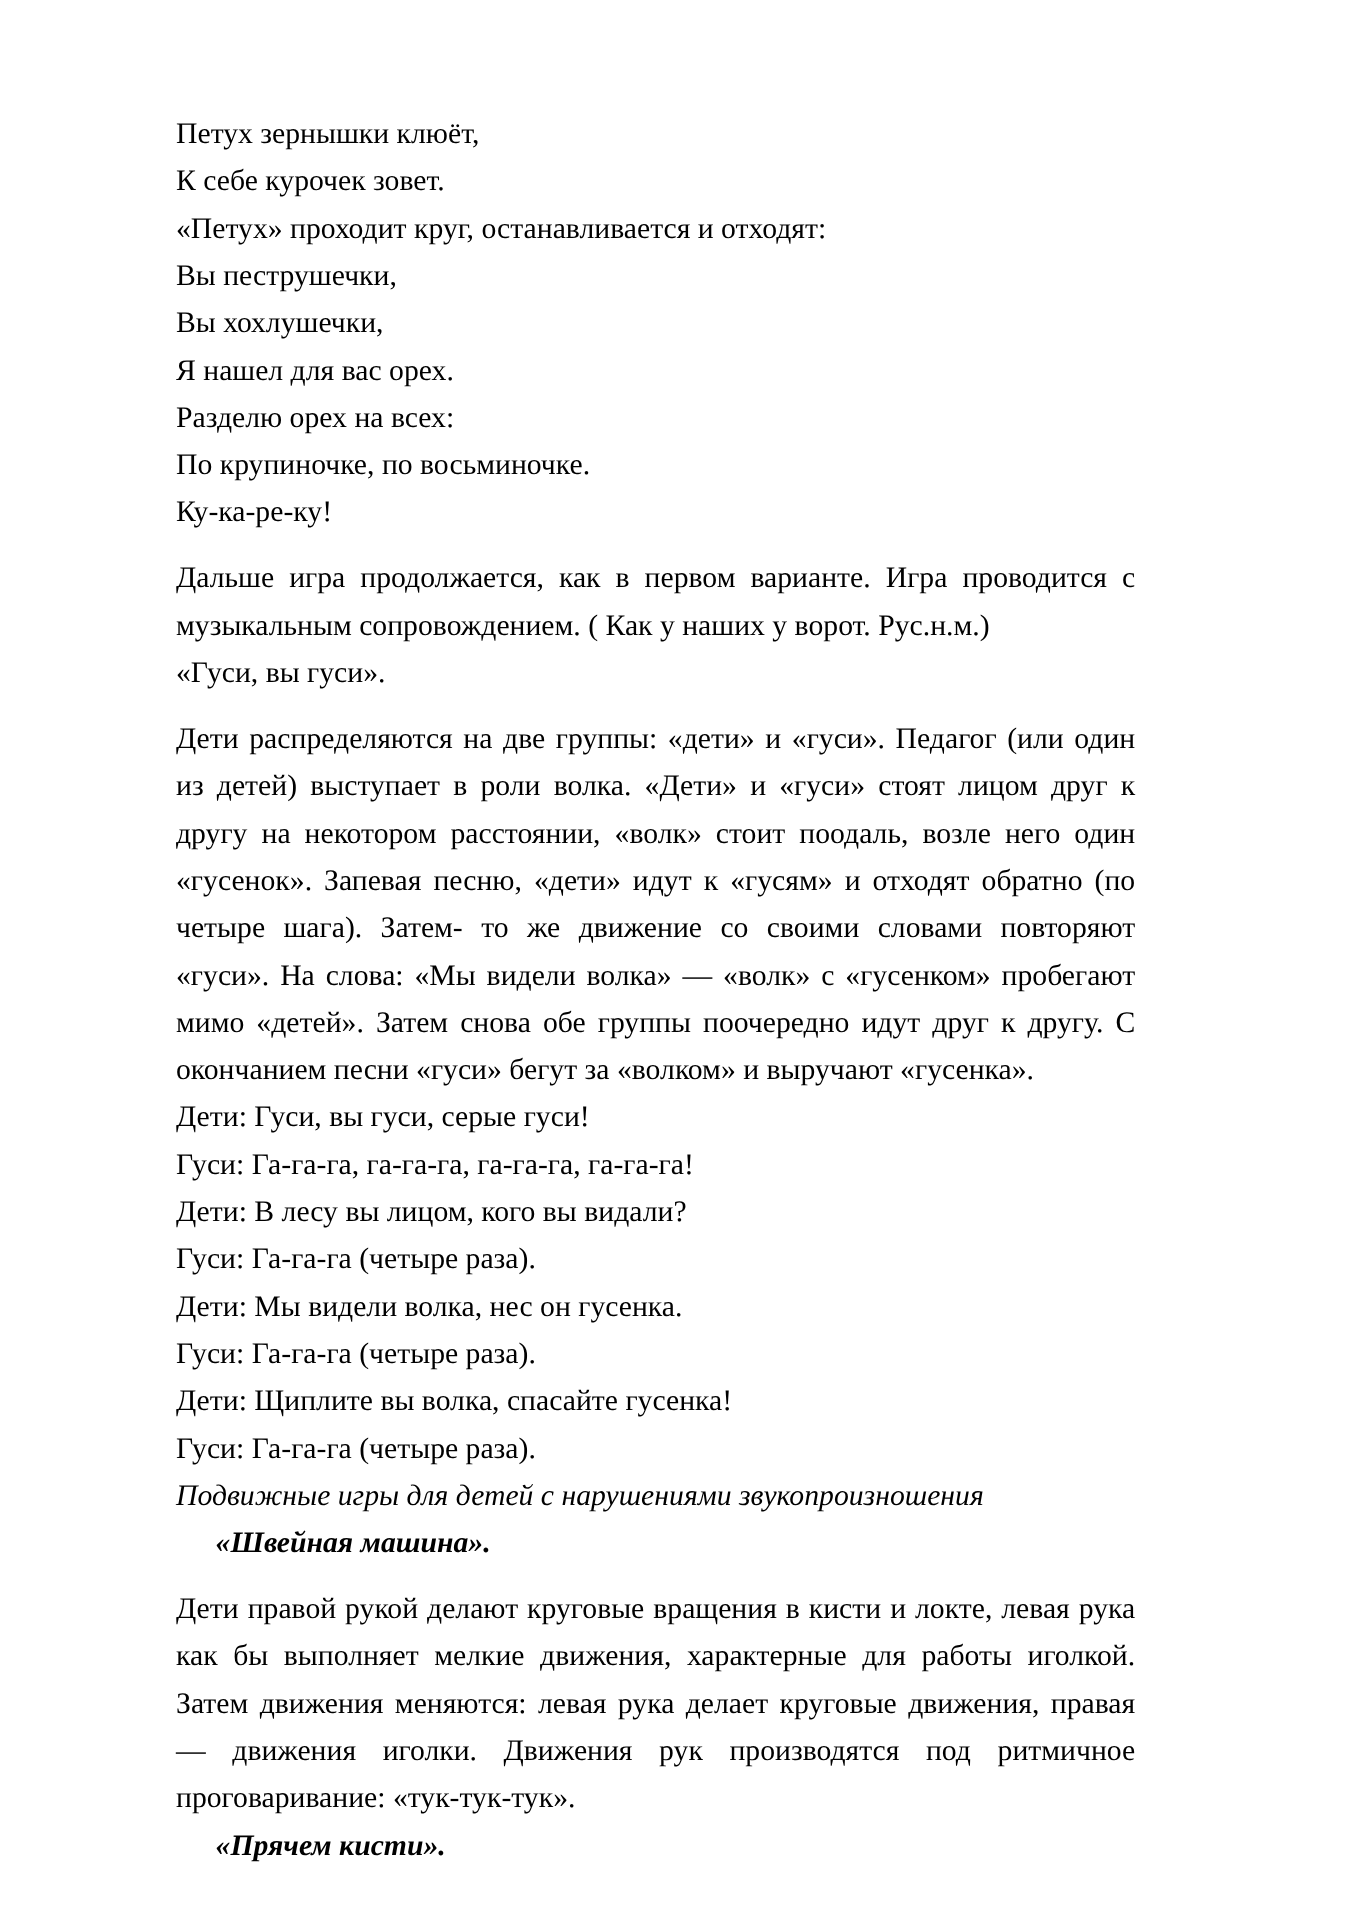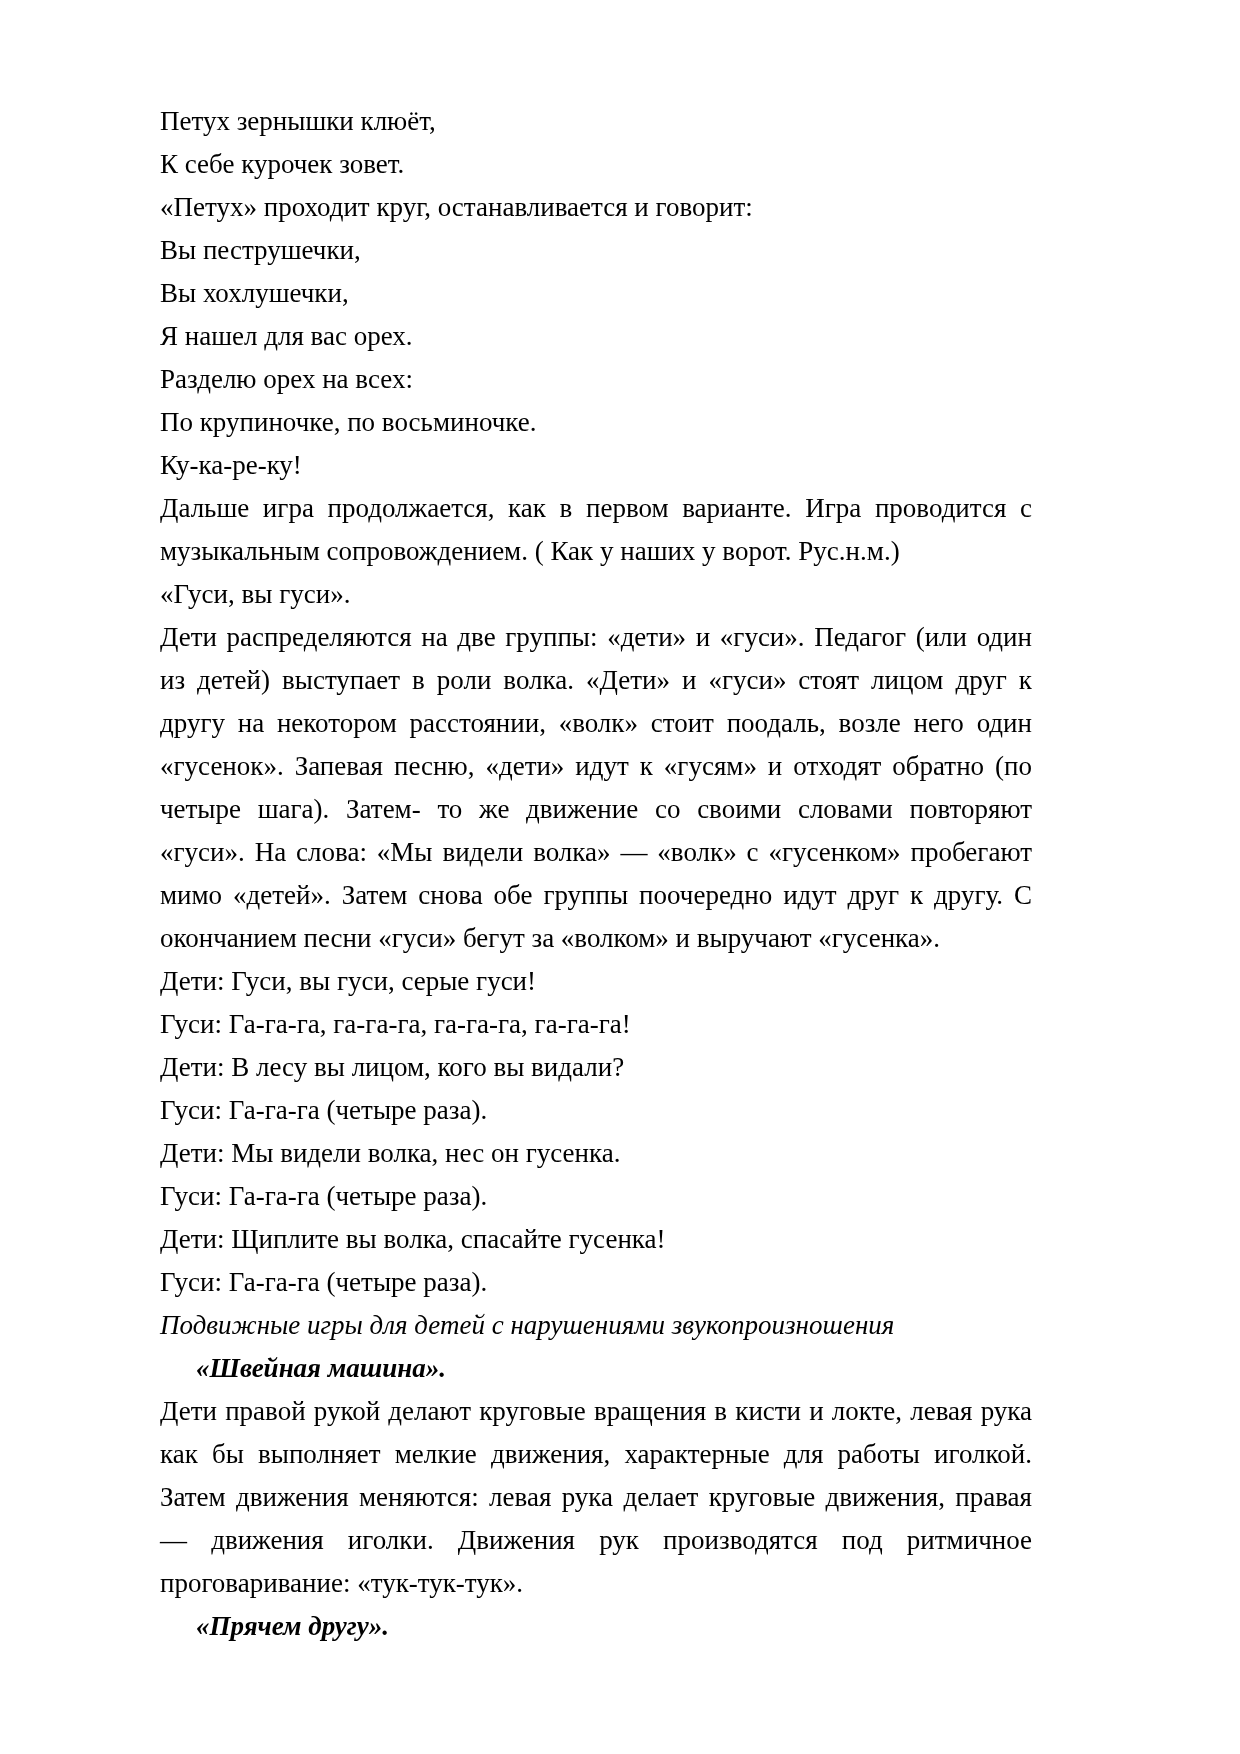--- a/index.html
+++ b/index.html
@@ -24,56 +24,57 @@
   }
   .para {
     margin: 0;
     padding: 0;
     font-size: 27px;
     line-height: 43px;
     text-align: left;
   }
   .para.justify {
     text-align: justify;
+    margin-top: 17px;
   }
   .para.bold {
     font-weight: normal;
   }
   .para.italic {
     font-style: italic;
   }
   .para.bold-italic {
     font-weight: bold;
     font-style: italic;
     margin-left: 36px;
   }
 </style>
 </head>
 <body>
 
 <div class="page">
   <div>
       <p class="para normal">Петух зернышки клюёт,</p>
       <p class="para normal">К себе курочек зовет.</p>
-      <p class="para normal">«Петух» проходит круг, останавливается и говорит:</p>
+      <p class="para normal">«Петух» проходит круг, останавливается и отходят:</p>
       <p class="para normal">Вы пеструшечки,</p>
       <p class="para normal">Вы хохлушечки,</p>
       <p class="para normal">Я нашел для вас орех.</p>
       <p class="para normal">Разделю орех на всех:</p>
       <p class="para normal">По крупиночке, по восьминочке.</p>
       <p class="para normal">Ку-ка-ре-ку!</p>
       <p class="para normal justify">Дальше игра продолжается, как в первом варианте. Игра проводится с музыкальным сопровождением. ( Как у наших у ворот. Рус.н.м.)</p>
       <p class="para bold">«Гуси, вы гуси».</p>
       <p class="para normal justify">Дети распределяются на две группы: «дети» и «гуси». Педагог (или один из детей) выступает в роли волка. «Дети» и «гуси» стоят лицом друг к другу на некотором расстоянии, «волк» стоит поодаль, возле него один «гусенок». Запевая песню, «дети» идут к «гусям» и отходят обратно (по четыре шага). Затем- то же движение со своими словами повторяют «гуси». На слова: «Мы видели волка» — «волк» с «гусенком» пробегают мимо «детей». Затем снова обе группы поочередно идут друг к другу. С окончанием песни «гуси» бегут за «волком» и выручают «гусенка».</p>
       <p class="para normal">Дети: Гуси, вы гуси, серые гуси!</p>
       <p class="para normal">Гуси: Га-га-га, га-га-га, га-га-га, га-га-га!</p>
       <p class="para normal">Дети: В лесу вы лицом, кого вы видали?</p>
       <p class="para normal">Гуси: Га-га-га (четыре раза).</p>
       <p class="para normal">Дети: Мы видели волка, нес он гусенка.</p>
       <p class="para normal">Гуси: Га-га-га (четыре раза).</p>
       <p class="para normal">Дети: Щиплите вы волка, спасайте гусенка!</p>
       <p class="para normal">Гуси: Га-га-га (четыре раза).</p>
       <p class="para italic">Подвижные игры для детей с нарушениями звукопроизношения</p>
       <p class="para bold-italic">«Швейная машина».</p>
       <p class="para normal justify">Дети правой рукой делают круговые вращения в кисти и локте, левая рука как бы выполняет мелкие движения, характерные для работы иголкой. Затем движения меняются: левая рука делает круговые движения, правая — движения иголки. Движения рук производятся под ритмичное проговаривание: «тук-тук-тук».</p>
-      <p class="para bold-italic">«Прячем другу».</p>
+      <p class="para bold-italic">«Прячем кисти».</p>
     </div>
 </div>
 
 </body></html>

